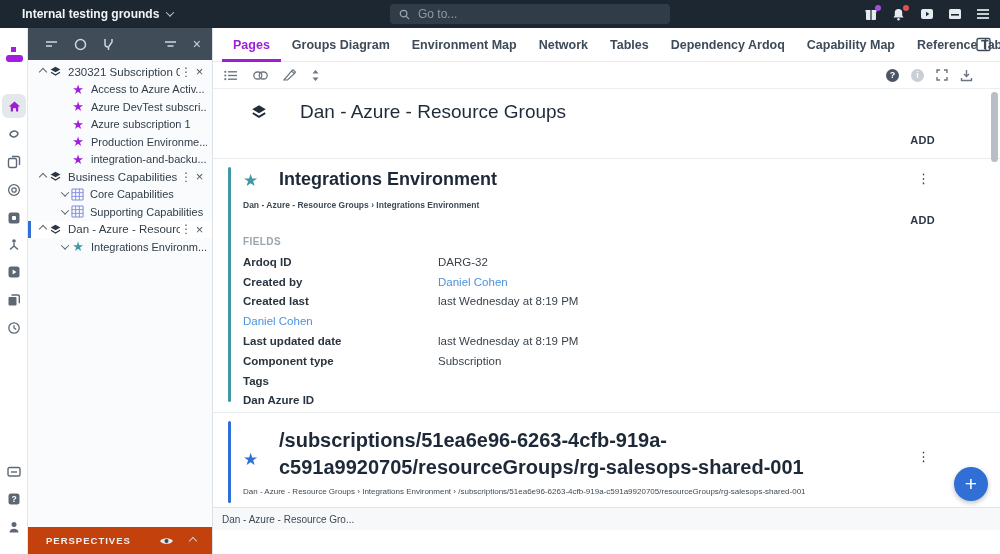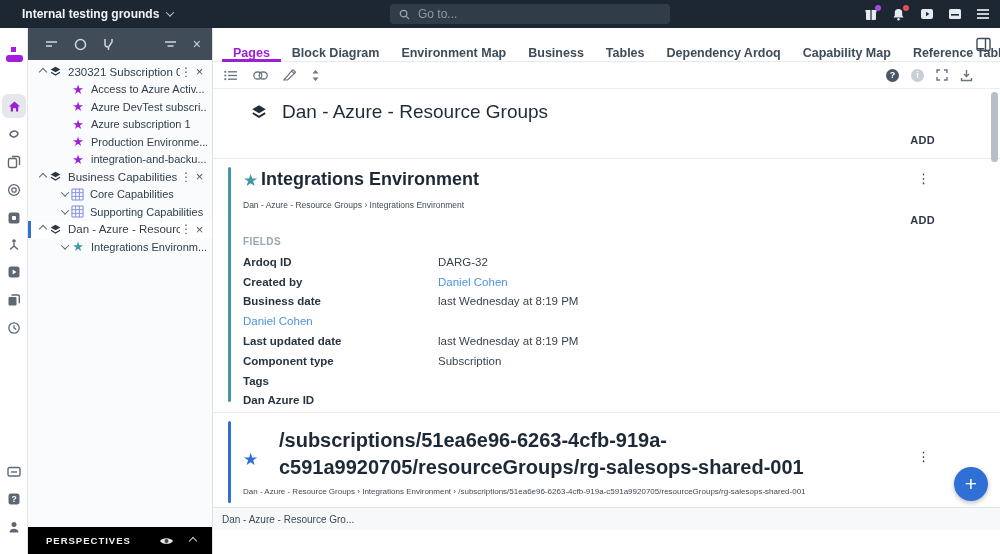--- a/index.html
+++ b/index.html
@@ -40,54 +40,54 @@
   .trow.child{padding-left:30px;}
   .trow.selected{background:#fff;border-left:3px solid #2f6fd6;padding-left:5px;}
   .tspace{width:13px;}
   .tchev{width:13px;display:flex;align-items:center;justify-content:center;}
   .tlabel{flex:1;white-space:nowrap;overflow:hidden;margin-left:6px;}
   .kebab{color:#4d5a66;width:12px;text-align:center;font-size:12px;cursor:pointer;}
   .xbtn{color:#4d5a66;width:15px;text-align:center;font-size:13px;cursor:pointer;}
   .star{font-size:13px;line-height:13px;width:14px;text-align:center;}
   .star.purple{color:#a21de0;}
   .star.teal{color:#3f98a3;}
-  .persp{position:absolute;bottom:0;left:0;right:0;height:27px;background:#000000;display:flex;align-items:center;padding:0 16px 0 18px;cursor:pointer;}
+  .persp{position:absolute;bottom:0;left:0;right:0;height:27px;background:#c2410c;display:flex;align-items:center;padding:0 16px 0 18px;cursor:pointer;}
   .persp-label{color:#eef1f4;font-size:9.5px;font-weight:700;letter-spacing:1px;flex:1;}
   
   .main{position:absolute;left:213px;top:28px;width:787px;height:526px;background:#fff;}
   .tabbar{height:34px;border-bottom:1px solid #e6e9ed;display:flex;align-items:center;padding-left:9px;position:relative;}
-  .tab{font-size:12.5px;font-weight:700;color:#3e4b59;padding:8px 11px;height:34px;line-height:34px;cursor:pointer;white-space:nowrap;}
+  .tab{font-size:12.5px;font-weight:700;color:#3e4b59;padding:0 11px;height:34px;line-height:34px;cursor:pointer;white-space:nowrap;}
   .tab.active{color:#9c1fd3;border-bottom:3px solid #9c1fd3;}
   .tab-layout{position:absolute;right:9px;top:9px;cursor:pointer;}
   .toolbar{height:27px;border-bottom:1px solid #eceef1;display:flex;align-items:center;padding:0 11px;gap:15px;}
   .tb-ic{display:flex;align-items:center;justify-content:center;cursor:pointer;}
   .tb-right{margin-left:auto;display:flex;gap:12px;align-items:center;margin-right:16px;}
   .circ{width:13px;height:13px;border-radius:50%;color:#fff;font-size:9px;font-weight:700;display:flex;align-items:center;justify-content:center;}
   .circ.dark{background:#4a5663;}
   .circ.lite{background:#c9cfd5;}
   .content{position:absolute;top:62px;left:0;right:0;height:417px;overflow:hidden;}
-  .page-head{position:absolute;left:37px;top:11px;display:flex;align-items:center;gap:14px;}
+  .page-head{position:absolute;left:37px;top:11px;display:flex;align-items:center;gap:32px;}
   .page-title{font-size:19px;color:#1f2b38;font-weight:500;}
   .add-btn{position:absolute;font-size:11px;font-weight:700;color:#2c3845;letter-spacing:.3px;cursor:pointer;}
   #add1{top:44px;right:65px;}
   .sec{position:absolute;left:0;right:0;border-top:1px solid #e9ecef;}
   #sec1{top:68px;height:254px;}
   #sec2{top:322px;height:95px;}
   .secbar{position:absolute;left:15px;width:3px;border-radius:2px;}
   #sec1 .secbar{background:#3f98a3;top:8px;bottom:10px;}
   #sec2 .secbar{background:#2f6fd6;top:8px;bottom:4px;}
   .sec-star{position:absolute;left:30px;font-size:17px;line-height:17px;}
   #sec1 .sec-star{top:13px;color:#3f98a3;}
   #sec2 .sec-star{top:38px;color:#2f6fd6;}
-  .sec-title{position:absolute;left:48px;top:10px;font-size:18px;font-weight:700;color:#1d2936;}
+  .sec-title{position:absolute;left:66px;top:10px;font-size:18px;font-weight:700;color:#1d2936;}
   .sec-kebab{position:absolute;right:70px;color:#2b3744;font-size:13px;cursor:pointer;}
   #sec1 .sec-kebab{top:12px;}
   #sec2 .sec-kebab{top:36px;}
   .sec-crumb{position:absolute;left:30px;font-size:8.5px;color:#3f4a54;white-space:nowrap;}
-  #sec1 .sec-crumb{top:41px;}
+  #sec1 .sec-crumb{top:41px;font-weight:bold;}
   #sec2 .sec-crumb{top:74px;font-size:8px;}
   #add2{top:55px;right:65px;}
   .fields-h{position:absolute;left:30px;top:77px;font-size:10px;color:#9aa5af;font-weight:700;letter-spacing:.4px;}
   .frows{position:absolute;left:30px;top:93px;right:40px;}
   .frow{height:19.8px;display:flex;align-items:center;font-size:11.5px;}
   .flabel{width:195px;font-weight:700;color:#28343f;}
   .fvalue{color:#39434d;}
   .fvalue.link{color:#4b93dd;cursor:pointer;}
   .sec2-title{position:absolute;left:66px;top:14px;width:575px;font-size:20px;font-weight:700;color:#1d2936;line-height:27px;overflow-wrap:break-word;}
   .statusbar{position:absolute;left:0;right:0;top:479px;height:23px;background:#f7f8fa;border-top:1px solid #e4e7ea;display:flex;align-items:center;padding-left:9px;font-size:10px;color:#3f4a55;}
@@ -372,23 +372,23 @@
           <circle cx="7.5" cy="5" r="2" fill="#40424c"></circle>
         </svg>
     </span>
     <span class="chev up light"></span>
   </div>
 </div>
 
 <div class="main">
   <div class="tabbar">
     <div class="tab active">Pages</div>
-    <div class="tab">Block Diagram</div>
+    <div class="tab">Groups Diagram</div>
     <div class="tab">Environment Map</div>
-    <div class="tab">Business</div>
+    <div class="tab">Network</div>
     <div class="tab">Tables</div>
     <div class="tab">Dependency Ardoq</div>
     <div class="tab">Capability Map</div>
     <div class="tab">Reference Table</div>
 
     <span class="tab-layout">
       <svg width="15" height="15" viewBox="0 0 15 15">
           <rect x="1" y="1.5" width="13" height="12" rx="1.5" fill="none" stroke="#3e4b59" stroke-width="1.4"></rect>
           <line x1="9.5" y1="1.5" x2="9.5" y2="13.5" stroke="#3e4b59" stroke-width="1.4"></line>
         </svg>
@@ -467,21 +467,21 @@
       <div class="frows">
         <div class="frow">
             <span class="flabel">Ardoq ID</span>
             <span class="fvalue">DARG-32</span>
           </div>
         <div class="frow">
             <span class="flabel">Created by</span>
             <span class="fvalue link">Daniel Cohen</span>
           </div>
         <div class="frow">
-            <span class="flabel">Business date</span>
+            <span class="flabel">Created last</span>
             <span class="fvalue">last Wednesday at 8:19 PM</span>
           </div>
         <div class="frow">
             <span class="fvalue link">Daniel Cohen</span>
           </div>
         <div class="frow">
             <span class="flabel">Last updated date</span>
             <span class="fvalue">last Wednesday at 8:19 PM</span>
           </div>
         <div class="frow">

